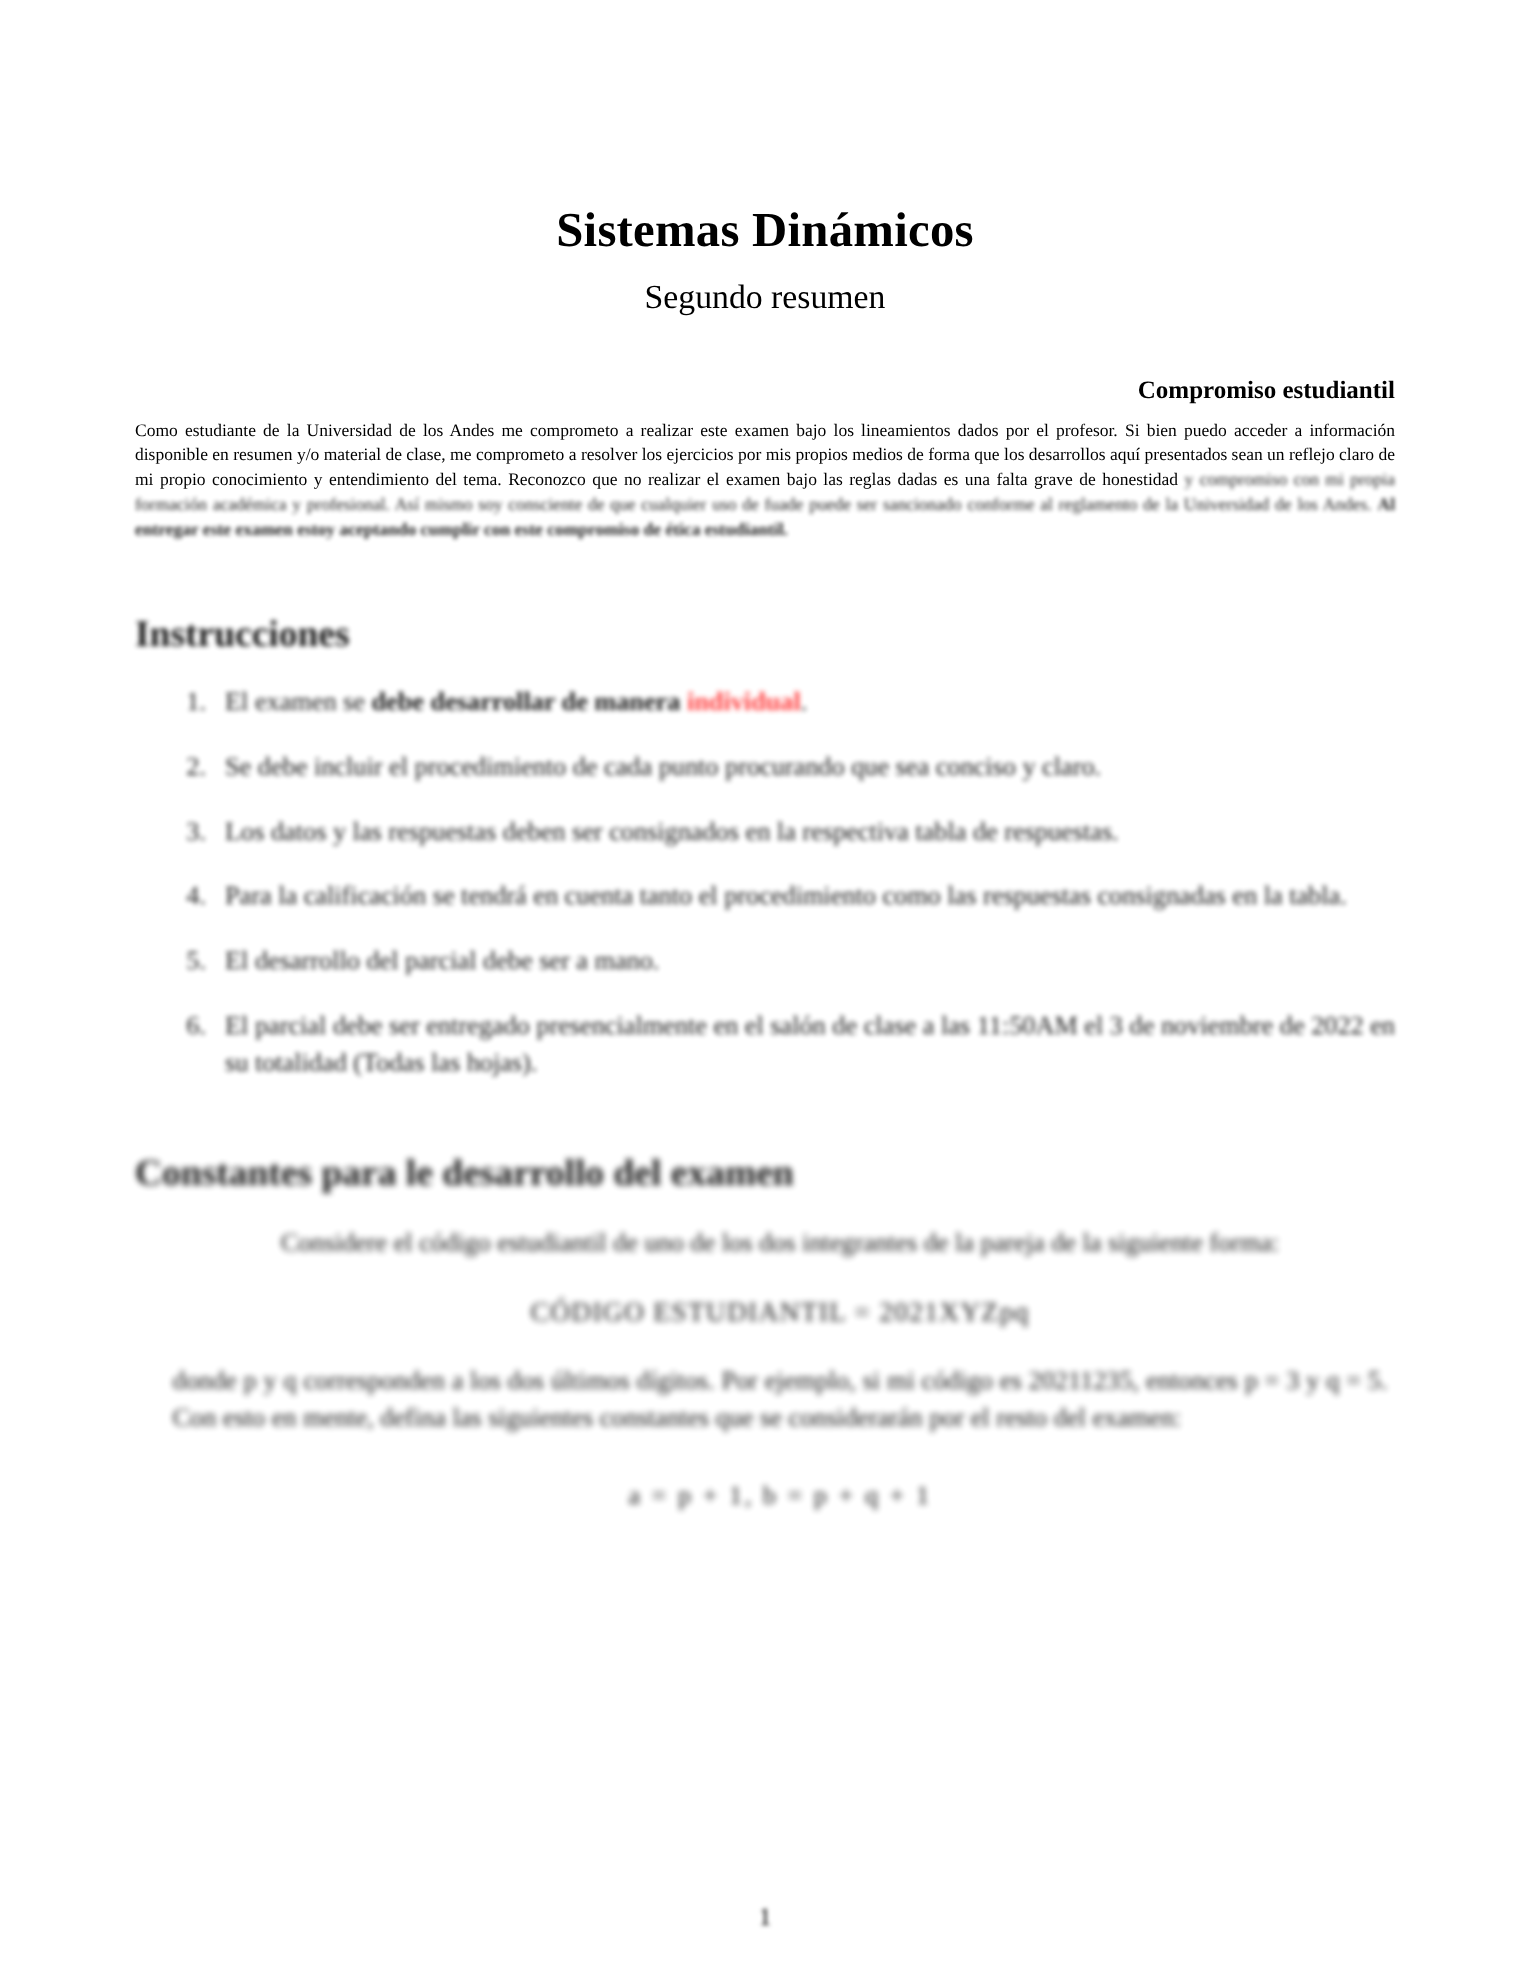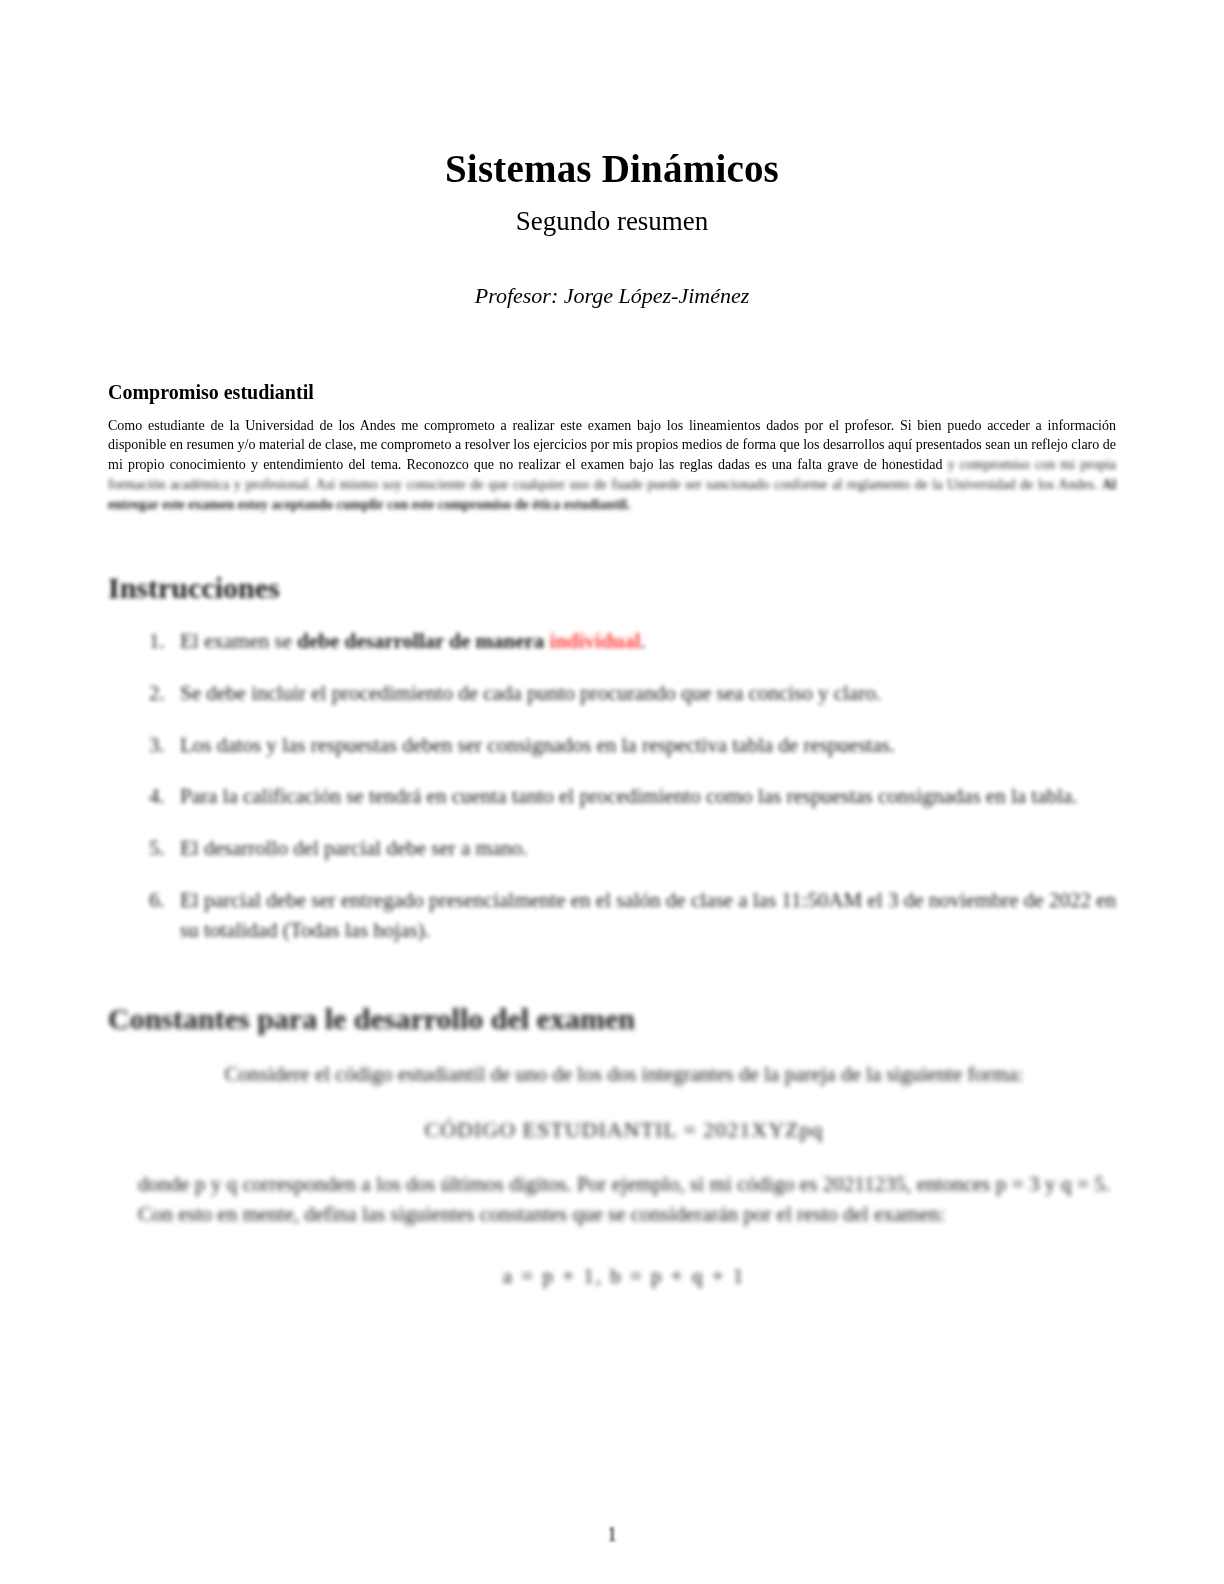--- a/index.html
+++ b/index.html
@@ -12,21 +12,21 @@
     width: 1224px;
     height: 1584px;
     background: #ffffff;
     font-family: "Liberation Serif", serif;
     color: #000000;
     overflow: hidden;
   }
   .content {
     position: absolute;
     left: 108px;
-    top: 0;
+    top: 16px;
     width: 1008px;
   }
 
   
   .doc-title {
     text-align: center;
     font-size: 39px;
     font-weight: bold;
     letter-spacing: 0.2px;
     margin-top: 148px;
@@ -47,21 +47,22 @@
   .doc-date {
     text-align: center;
     font-size: 23px;
     margin-top: 34px;
   }
 
   
   .section-head-bold {
     font-size: 20px;
     font-weight: bold;
-    margin-top: 72px;
+    margin-top: 48px;
+    text-align: right;
   }
   p.body-text {
     font-size: 14px;
     line-height: 1.42;
     text-align: justify;
     margin: 12px 0 0 0;
     hyphens: none;
   }
   .blurred-1 {
     filter: blur(1.9px);
@@ -135,21 +136,20 @@
   }
 </style>
 </head>
 <body>
 
 <div class="page">
   <div class="content">
 
     <div class="doc-title">Sistemas Dinámicos</div>
     <div class="doc-subtitle">Segundo resumen</div>
-    <div class="doc-professor">Profesor: Jorge López-Jiménez</div>
 
     <div class="section-head-bold">Compromiso estudiantil</div>
 
     <p class="body-text">
       <span>Como estudiante de la Universidad de los Andes me comprometo a realizar este examen bajo los lineamientos dados por el profesor. Si bien puedo acceder a información disponible en resumen y/o material de clase, me comprometo a resolver los ejercicios por mis propios medios de forma que los desarrollos aquí presentados sean un reflejo claro de mi propio conocimiento y entendimiento del tema. Reconozco que no realizar el examen bajo las reglas dadas es una falta grave de honestidad</span>
       <span class="blurred-1">y compromiso con mi propia formación académica y profesional. Así mismo soy consciente de que cualquier uso de fuade puede ser sancionado conforme al reglamento de la Universidad de los Andes.</span>
       <b class="blurred-1">Al entregar este examen estoy aceptando cumplir con este compromiso de ética estudiantil.</b>
     </p>
 
     <h2 class="section-title blurred-2">Instrucciones</h2>

